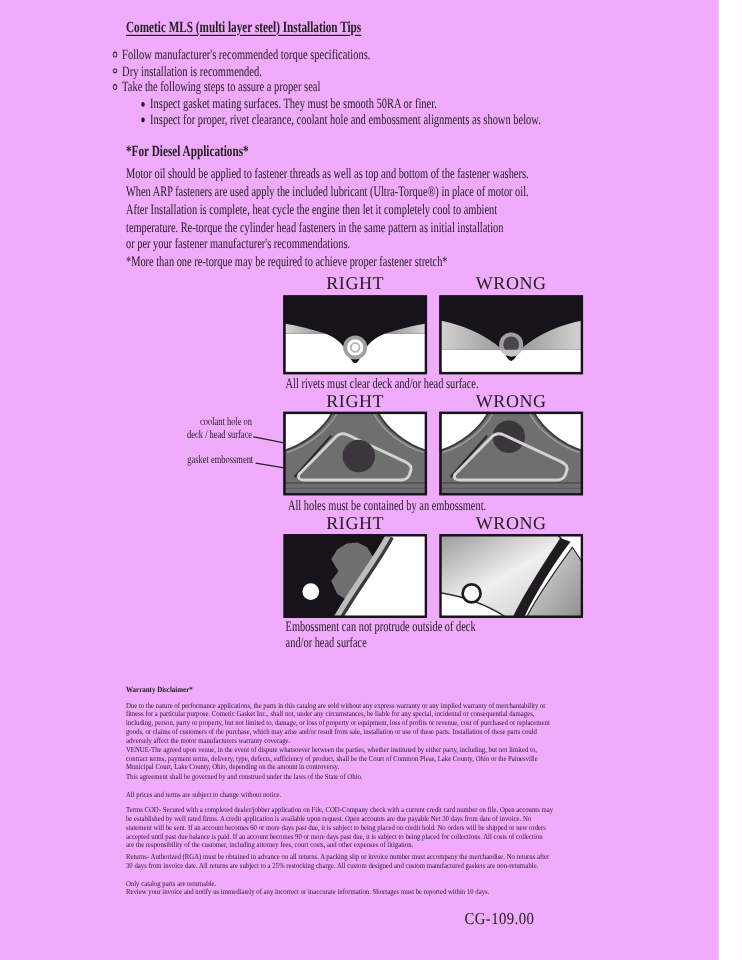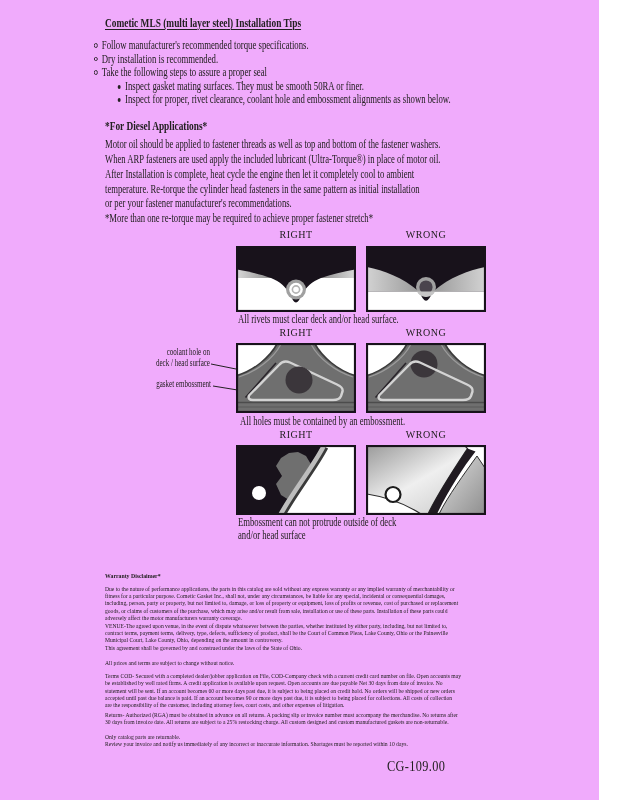--- a/index.html
+++ b/index.html
@@ -13,21 +13,21 @@
   .doc-title{left:105px;top:15px;width:420px;font-size:13px;font-weight:bold;
              text-decoration:underline;text-underline-offset:2px;text-decoration-thickness:1.2px;}
   .bullets{left:94px;top:39px;width:600px;font-size:11.8px;line-height:13.6px;}
   .brow{display:flex;align-items:flex-start;}
   .b-marker{width:4.5px;height:4.5px;border:1.1px solid #232021;border-radius:50%;
             margin:4px 6px 0 0;flex:none;box-sizing:border-box;}
   .sb{margin-left:32px;}
   .sb .b-marker{background:#232021;border:none;width:4px;height:4px;margin-top:4.8px;}
   .h2{font-size:13px;font-weight:bold;}
   .para{font-size:12px;line-height:14.7px;width:620px;}
-  .rw-label{width:120px;text-align:center;font-size:10px;letter-spacing:0.5px;}
+  .rw-label{width:120px;text-align:center;font-size:15px;letter-spacing:0.5px;}
   .caption{font-size:12px;line-height:12.6px;width:330px;}
   .annot{font-size:9.5px;line-height:11.3px;text-align:right;width:160px;
          transform:scaleX(0.74);transform-origin:100% 0;}
   .disc{font-size:6.4px;line-height:7.35px;width:500px;}
   .disc-h{font-size:6.6px;font-weight:bold;width:300px;}
   .footer-code{font-size:14px;letter-spacing:0.4px;}
   svg{display:block;}
 </style>
 </head>
 <body>

